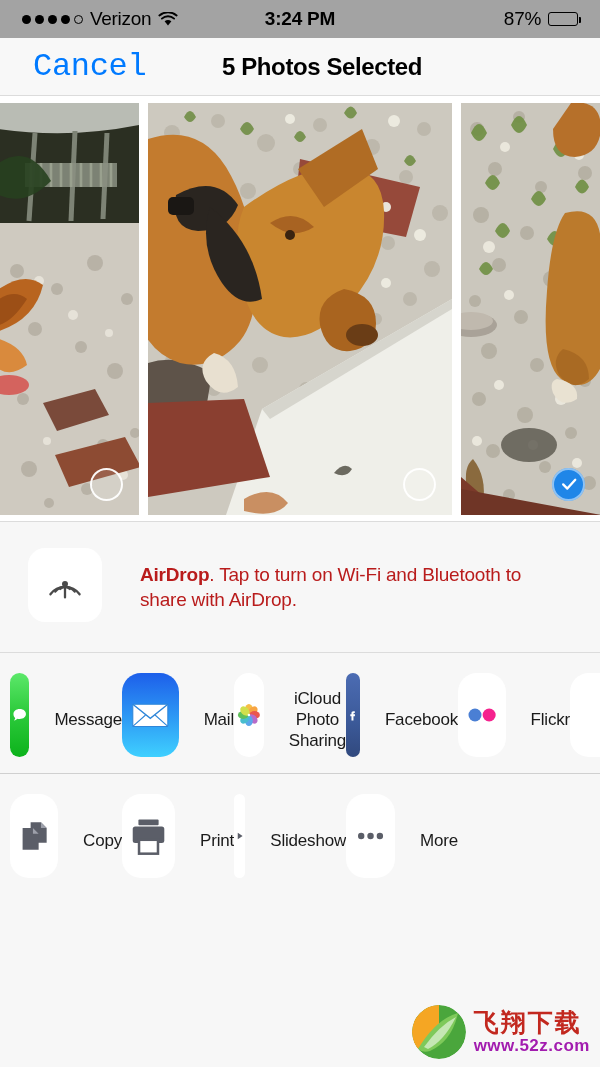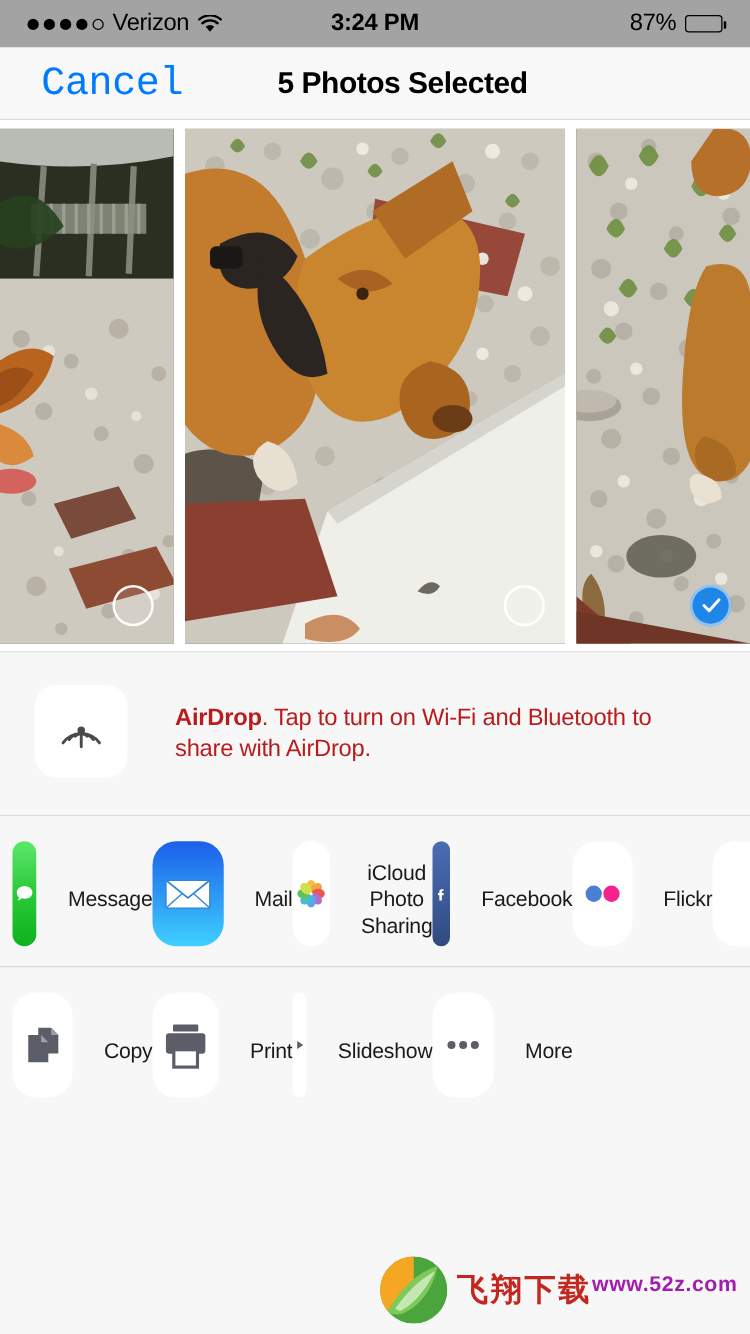--- a/index.html
+++ b/index.html
@@ -125,21 +125,21 @@
   .msg-tile { background:linear-gradient(180deg,#5ce86a 0%,#2fcc3e 45%,#0cb21b 100%); }
   .mail-tile { background:linear-gradient(180deg,#1d5fea 0%,#2e9cf5 55%,#3fd0ff 100%); }
   .fb-tile { background:linear-gradient(180deg,#4c6cb3 0%,#3b5998 60%,#31497e 100%); }
 
   
   .wm {
     position:absolute; right:10px; bottom:8px;
     display:flex; align-items:center; gap:8px;
   }
   .wm-badge { width:54px; height:54px; border-radius:50%; position:relative; overflow:hidden; }
-  .wm-texts { display:flex; flex-direction:row; align-items:flex-start; }
+  .wm-texts { display:flex; flex-direction:column; align-items:flex-start; }
   .wm-cn { font-size:25px; font-weight:bold; color:#c2281f; letter-spacing:2px; line-height:28px; }
   .wm-url { font-size:17px; font-weight:bold; color:#a21caf; letter-spacing:0.5px; line-height:20px; }
 </style>
 </head>
 <body>
 
 <div class="screen">
 
   <div class="statusbar">
     <div class="sb-left">

